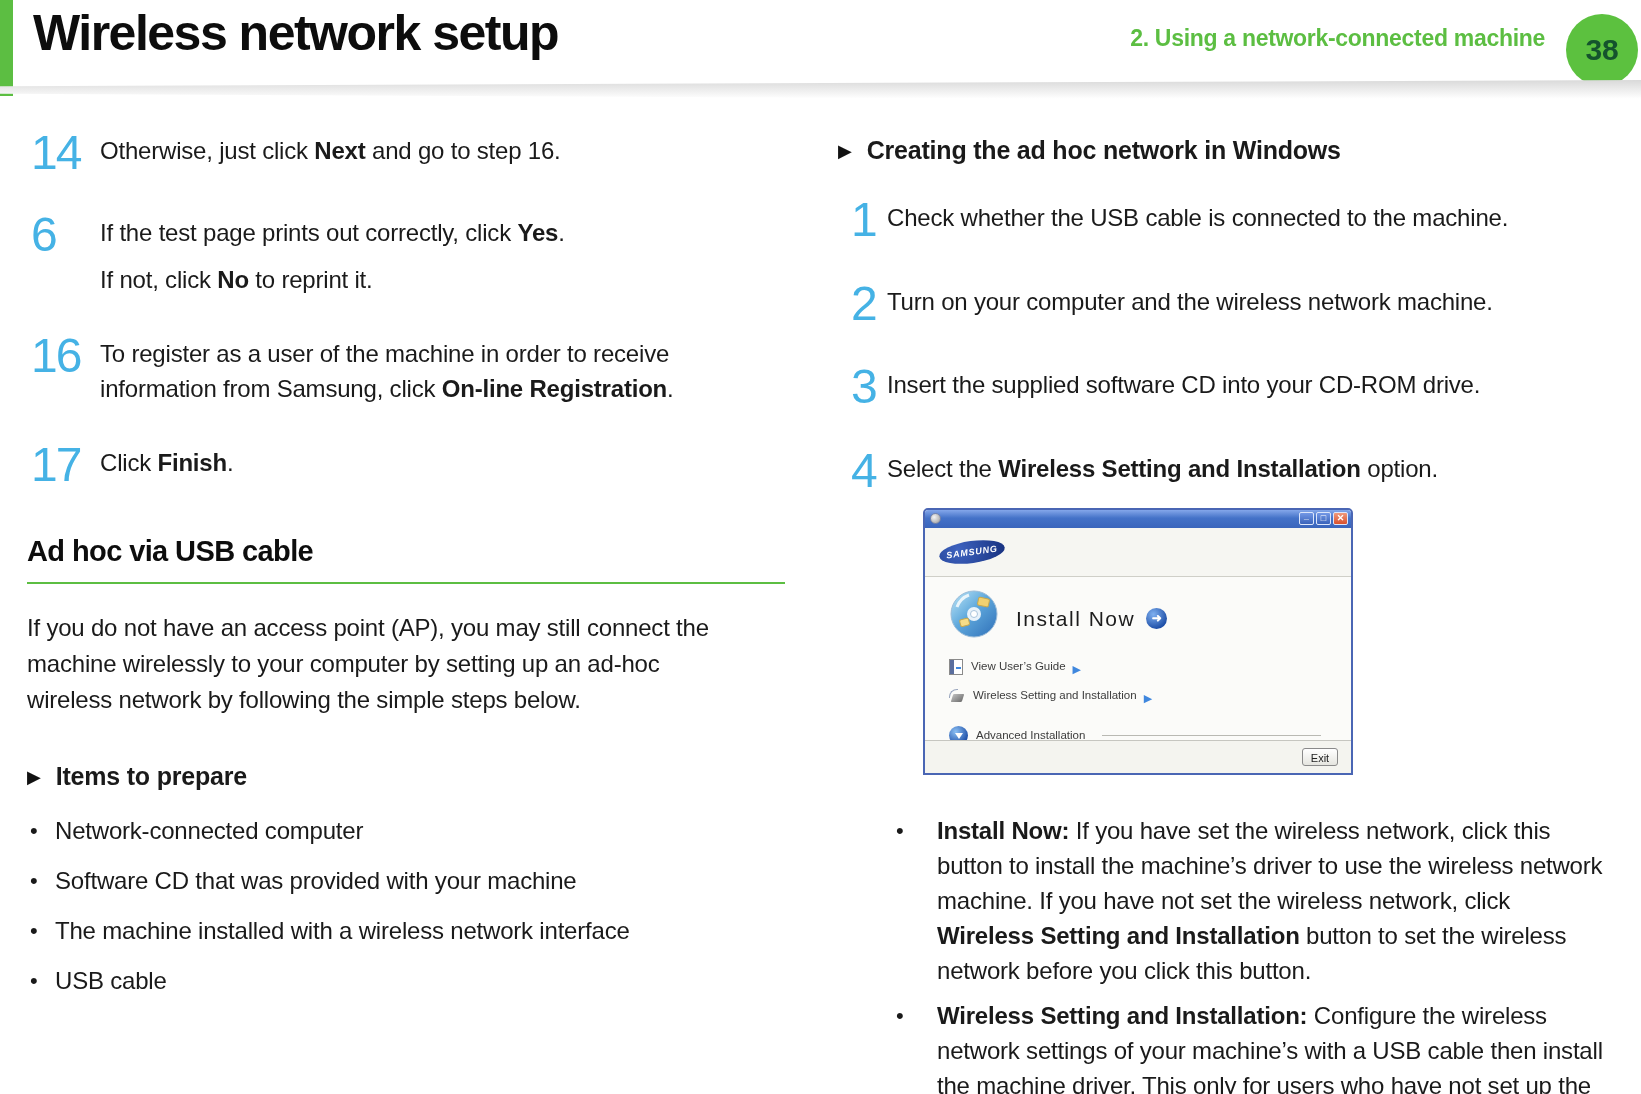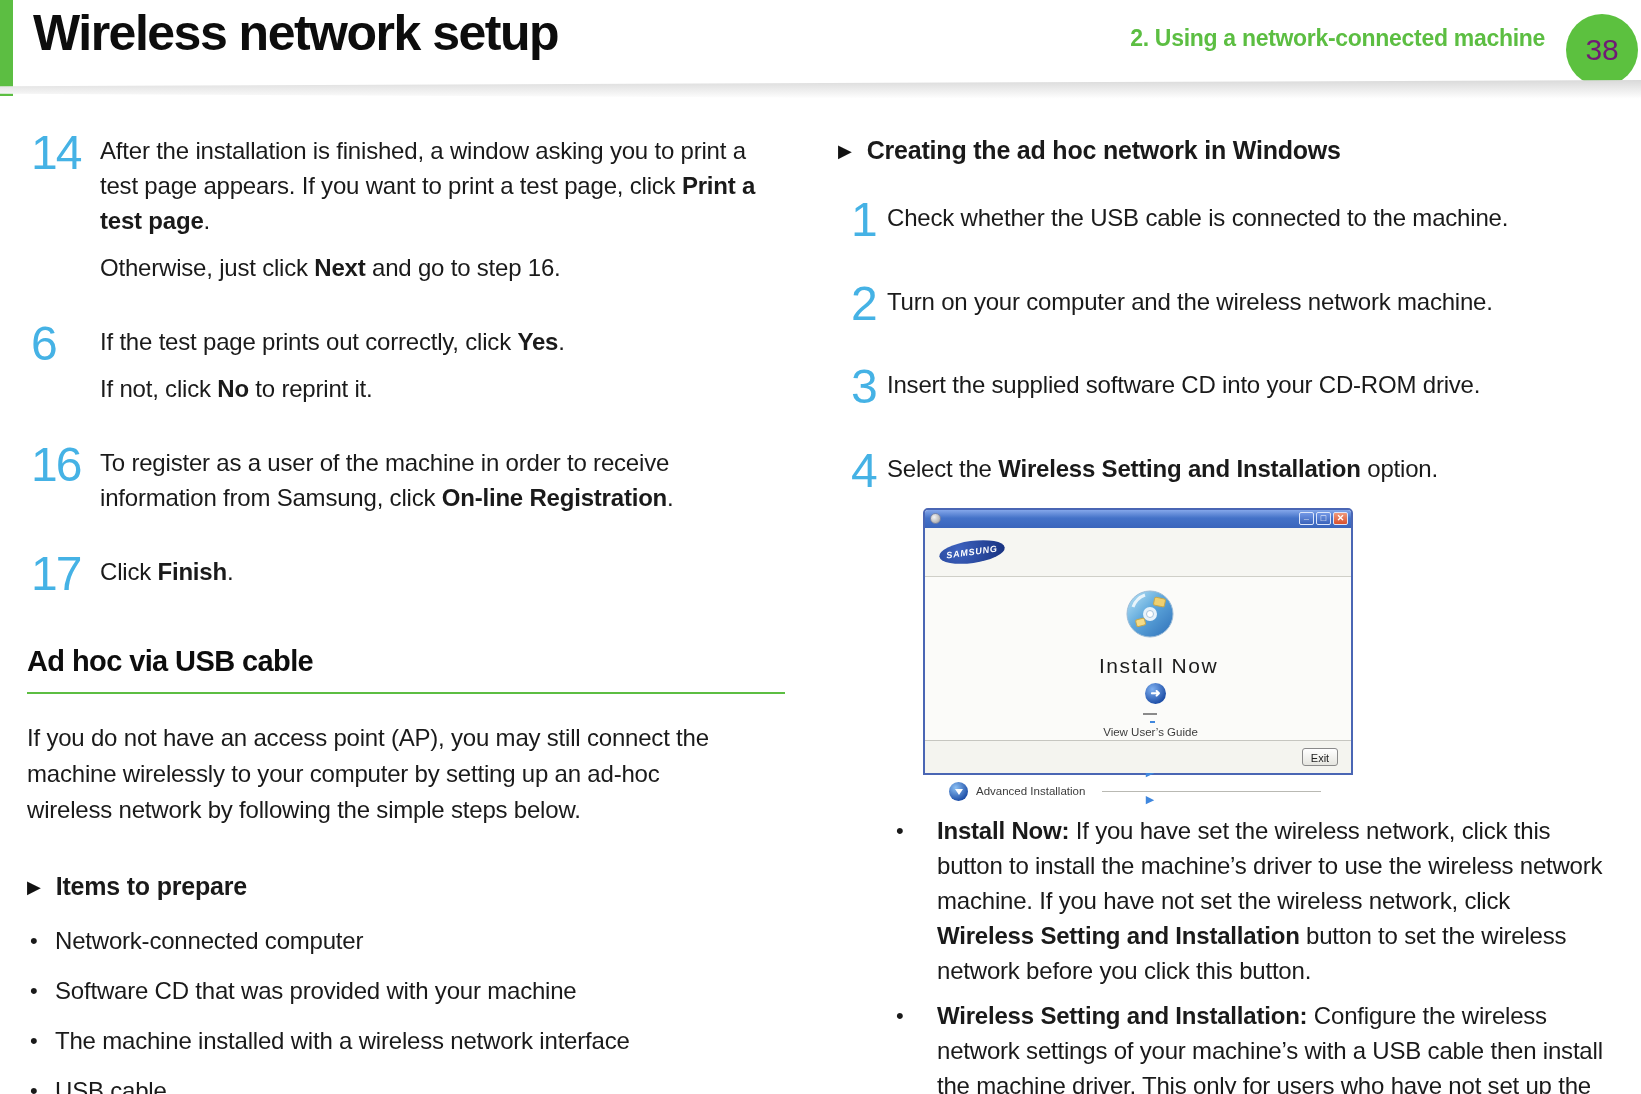--- a/index.html
+++ b/index.html
@@ -8,21 +8,21 @@
     background:#fff;color:#1a1a1a;
     font-family:"Liberation Sans","DejaVu Sans",sans-serif;
     letter-spacing:-0.2px;
   }
   b{font-weight:bold;}
   
   .hdr-greenbar{position:absolute;left:0;top:0;width:13px;height:96px;background:var(--green);}
   .page-title{position:absolute;left:33px;top:4px;font-size:50px;font-weight:bold;letter-spacing:-1.5px;color:#0d0d0d;margin:0;}
   .chapter{position:absolute;right:96px;top:25px;font-size:23px;font-weight:bold;color:var(--green);letter-spacing:-0.3px;}
   .page-num{position:absolute;left:1566px;top:14px;width:72px;height:72px;border-radius:50%;
-    background:var(--green-bright);color:#701a75;font-size:30px;font-weight:normal;
+    background:var(--green-bright);color:#14532d;font-size:30px;font-weight:bold;
     display:flex;align-items:center;justify-content:center;}
   .hdr-shadow{position:absolute;left:0;top:80px;width:100%;height:22px;
     background:linear-gradient(to bottom,#d9d9d9,#ffffff 85%);
     clip-path:polygon(0 28%,100% 0,100% 100%,0 62%);}
   
   .col{position:absolute;top:130px;}
   .col-left{left:27px;width:758px;}
   .col-right{left:838px;width:775px;}
   
   .step{display:flex;margin-bottom:36px;}
@@ -64,26 +64,26 @@
     color:#fff;font-size:9px;line-height:11px;text-align:center;box-sizing:border-box;
     background:linear-gradient(to bottom,#7398e6,#3a63ba);font-weight:bold;}
   .tb-btn.close{background:linear-gradient(to bottom,#f09a7c,#d8502d);}
   .tb-btn.min{line-height:7px;}
   .brandbar{height:48px;background:#f6f6f2;border-bottom:1px solid #cfcfc8;position:relative;}
   .samsung-logo{position:absolute;left:14px;top:13px;width:66px;height:22px;border-radius:50%;
     background:radial-gradient(circle at 30% 30%,#3e63c0,#16307e);transform:rotate(-8deg);
     color:#fff;font-size:9px;font-weight:bold;font-style:italic;letter-spacing:0.8px;
     display:flex;align-items:center;justify-content:center;}
   .win-body{height:164px;padding:12px 0 0 24px;box-sizing:border-box;background:#fbfbf9;}
-  .install-row{display:flex;align-items:center;flex-direction:column;}
+  .install-row{display:flex;align-items:center;}
   .install-label{font-size:21px;color:#1c1c1c;letter-spacing:1.5px;margin-left:17px;}
   .go-arrow{width:21px;height:21px;border-radius:50%;margin-left:11px;
     background:radial-gradient(circle at 35% 30%,#7fb0f0,#1c4da6 75%);
     color:#fff;font-size:12px;line-height:21px;text-align:center;font-weight:bold;}
-  .menu-row{display:flex;align-items:center;margin-top:9px;height:20px;flex-direction:column;}
+  .menu-row{display:flex;align-items:center;margin-top:9px;height:20px;}
   .menu-row:first-of-type{margin-top:13px;}
   .menu-label{font-size:11.5px;color:#3c3c3c;margin:0 7px 0 8px;}
   .tri::after{content:"\25B6";color:#3f87de;font-size:11px;}
   .guide-icon{width:14px;height:16px;background:linear-gradient(to right,#5a6e9e 0 4px,#fff 4px);
     border:1px solid #8a8a8a;box-sizing:border-box;position:relative;}
   .guide-icon::after{content:"";position:absolute;left:6px;top:7px;width:5px;height:2px;background:#3f87de;}
   .wifi-icon{width:16px;height:14px;position:relative;}
   .wifi-icon::before{content:"";position:absolute;left:3px;top:5px;width:11px;height:8px;
     background:linear-gradient(135deg,#bdbdbd,#6e6e6e);transform:skewX(-18deg);border-radius:1px;}
   .wifi-icon::after{content:"";position:absolute;left:0;top:0;width:8px;height:8px;
@@ -108,21 +108,20 @@
 <h1 class="page-title">Wireless network setup</h1>
 <div class="chapter">2.  Using a network-connected machine</div>
 <div class="page-num">38</div>
 <div class="hdr-shadow"></div>
 
 <div class="col col-left">
 
   <div class="step">
     <div class="step-num">14</div>
     <div class="step-body">
-      <p>After the installation is finished, a window asking you to print a test page appears. If you want to print a test page, click <b>Print a test page</b>.</p>
       <p>Otherwise, just click <b>Next</b> and go to step 16.</p>
     </div>
   </div>
 
   <div class="step">
     <div class="step-num">6</div>
     <div class="step-body">
       <p>If the test page prints out correctly, click <b>Yes</b>.</p>
       <p>If not, click <b>No</b> to reprint it.</p>
     </div>

